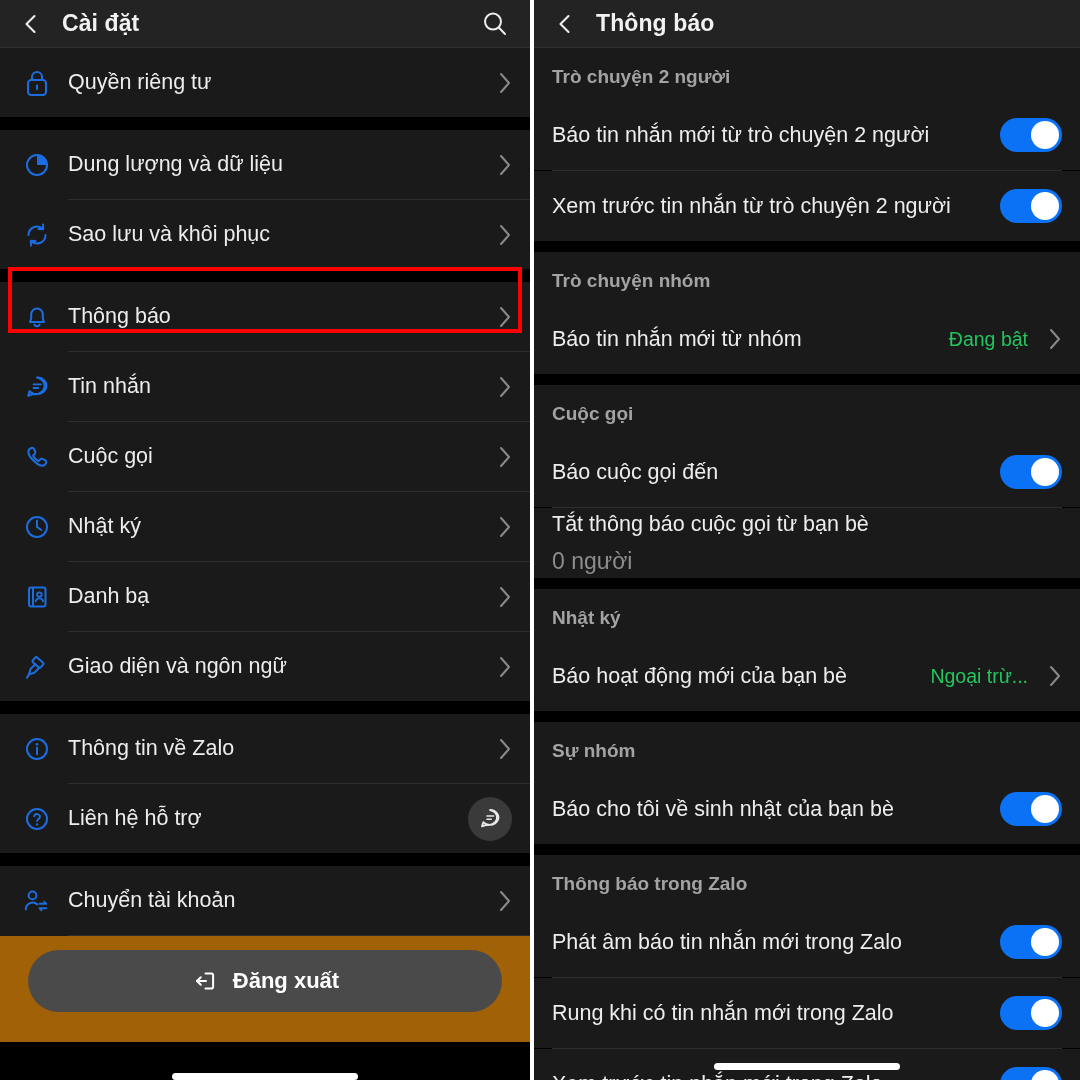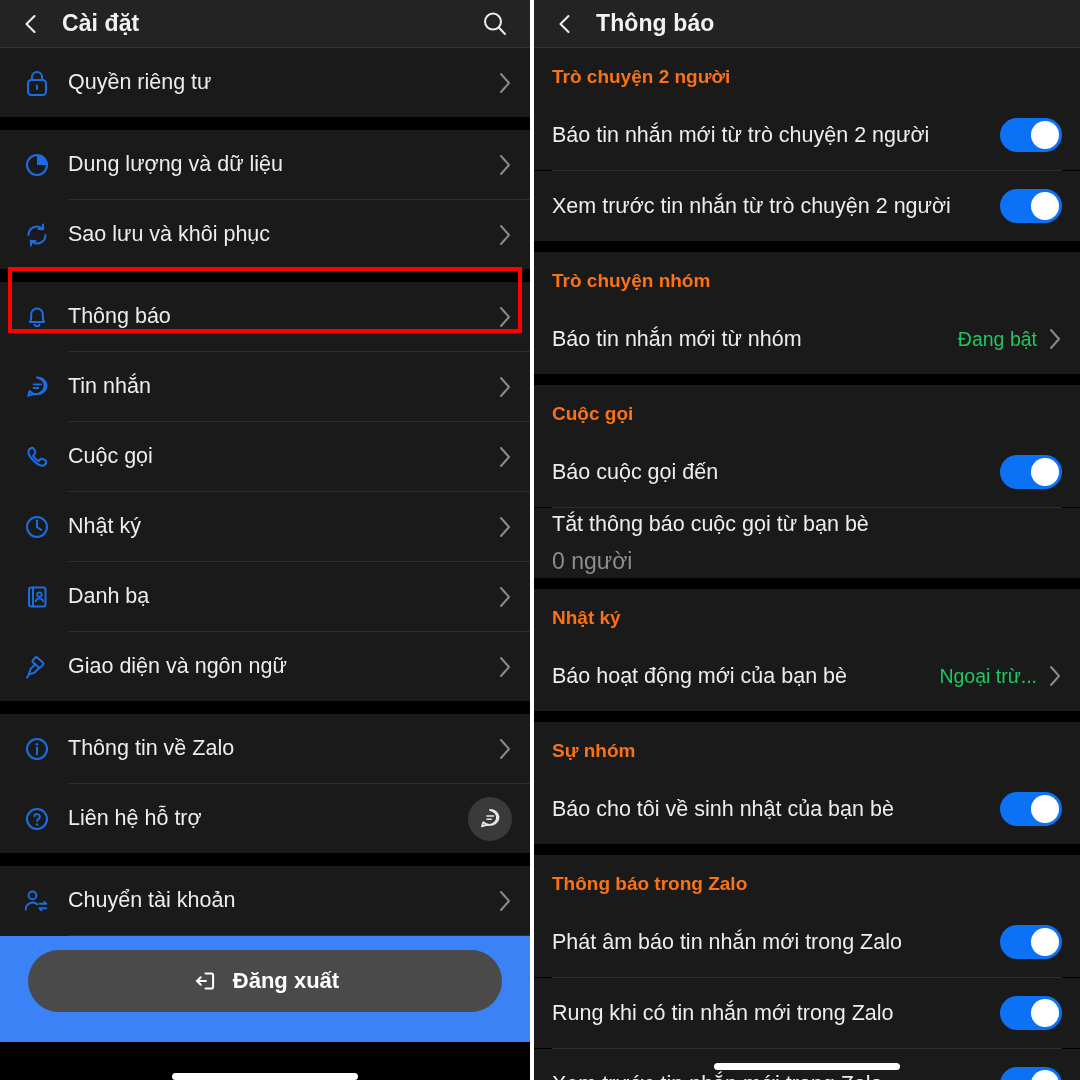--- a/index.html
+++ b/index.html
@@ -124,21 +124,21 @@
     top: 267px;
     width: 514px;
     height: 66px;
     border: 4px solid #ff0000;
     pointer-events: none;
     z-index: 5;
   }
 
   
   .logout-wrap {
-    background: #3b82f6;
+    background: #a16207;
     padding: 14px 28px 30px 28px;
   }
   .logout-btn {
     height: 62px;
     border-radius: 34px;
     background: #4a4a4a;
     display: flex;
     align-items: center;
     justify-content: center;
     gap: 14px;
@@ -159,33 +159,34 @@
   }
   .home-indicator {
     width: 186px;
     height: 7px;
     border-radius: 4px;
     background: #ffffff;
   }
 
   
   .sec-head {
-    color: #f97316;
+    color: #a3a3a3;
     font-size: 19px;
     font-weight: bold;
     padding: 18px 0 12px 18px;
     background: #1a1a1a;
   }
   .nrow {
     display: flex;
     align-items: center;
     min-height: 70px;
     padding: 0 18px;
     background: #1a1a1a;
     cursor: pointer;
+    gap: 9px;
   }
   .nrow .ntxt {
     flex: 1;
     color: #ededed;
     font-size: 21.5px;
     line-height: 1.22;
   }
   .nrow .nsub {
     display: block;
     color: #8d8d8d;

